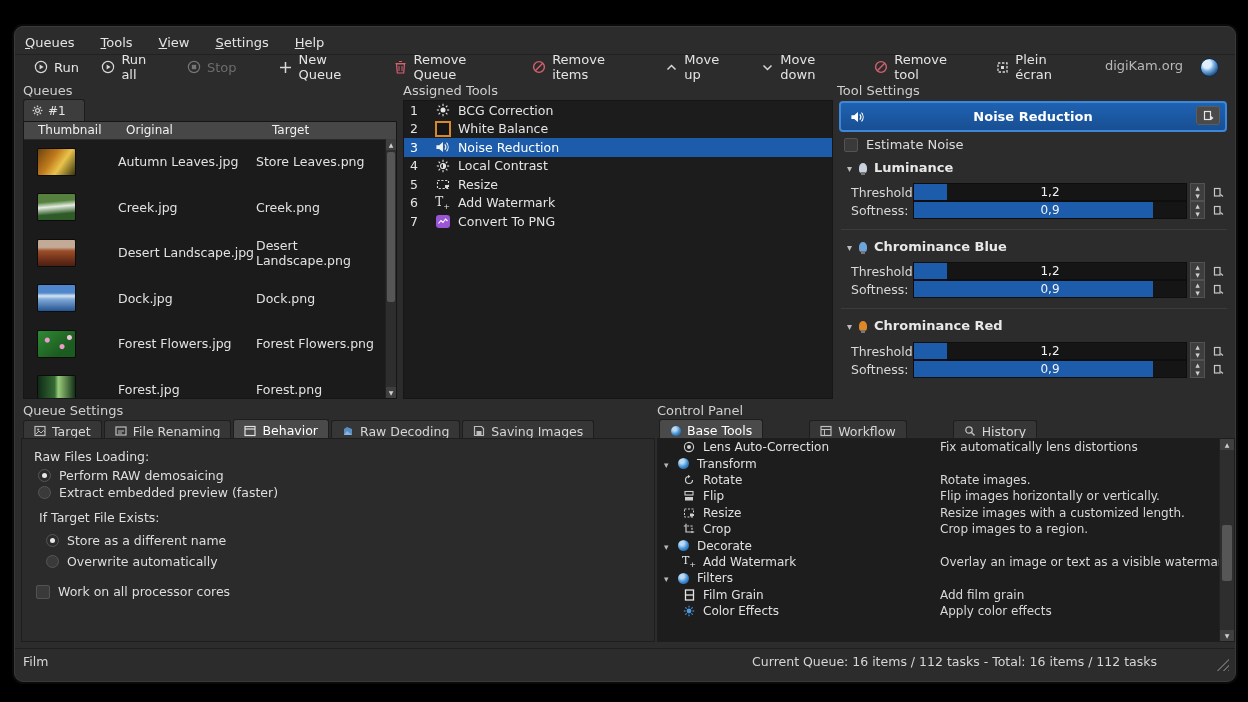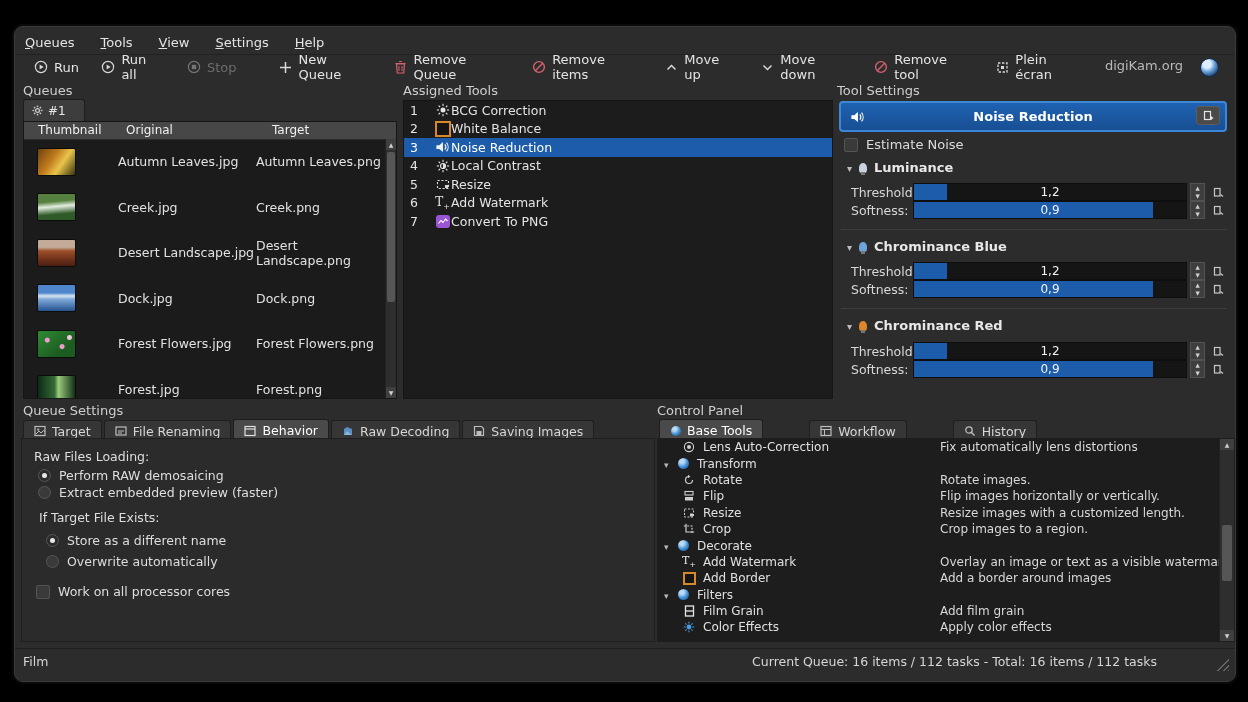--- a/index.html
+++ b/index.html
@@ -54,21 +54,21 @@
   .sbtn.down{bottom:0;}
   .sthumb{position:absolute;left:1px;width:8px;background:#565656;border-radius:2px;}
   .qtable .sthumb{top:13px;height:150px;}
 
   
   .atools{position:absolute;left:388px;top:73px;width:428px;height:297px;background:#1c1c1c;border:1px solid #161616;font-size:12.5px;overflow:hidden;}
   .arow{position:relative;height:18.5px;display:flex;align-items:center;color:#e4e4e4;}
   .arow.sel{background:#1c5caa;color:#fff;}
   .anum{width:14px;margin-left:6px;}
   .aico{width:17px;height:15px;margin-left:10px;display:flex;align-items:center;justify-content:center;}
-  .albl{margin-left:0;}
+  .albl{margin-left:7px;}
   .sq-orange{width:12px;height:12px;border:2px solid #d6882b;background:#151515;}
   .png-badge{width:14px;height:13px;border-radius:3px;background:#9a55d6;display:flex;align-items:center;justify-content:center;}
   .wm-t{font-size:12px;color:#e6e6e6;font-family:"DejaVu Serif",serif;}
   .wm-t sub{font-size:8px;}
 
   
   .tset{position:absolute;left:822px;top:73px;width:398px;height:297px;}
   .ts-header{position:absolute;left:2px;top:1px;right:8px;height:27px;background:linear-gradient(180deg,#1e62b2,#184f93);border:2px solid #3e86d8;border-radius:4px;display:flex;align-items:center;}
   .ts-header .htitle{position:absolute;left:0;right:0;text-align:center;font-size:13px;font-weight:bold;color:#fff;}
   .ts-hico{margin-left:9px;z-index:2;}
@@ -264,21 +264,21 @@
   <div class="qtable">
     <div class="qhead">
       <span class="qh c0">Thumbnail</span>
       <span class="qh c1">Original</span>
       <span class="qh c2">Target</span>
     </div>
     <div class="qrows">
       <div class="qrow">
         <span class="qthumb" data-thumb="autumn"></span>
         <span class="qcol qorig">Autumn Leaves.jpg</span>
-        <span class="qcol qtarg">Autumn Leaves.png</span>
+        <span class="qcol qtarg">Store Leaves.png</span>
       </div>
       <div class="qrow">
         <span class="qthumb" data-thumb="creek"></span>
         <span class="qcol qorig">Creek.jpg</span>
         <span class="qcol qtarg">Creek.png</span>
       </div>
       <div class="qrow">
         <span class="qthumb" data-thumb="desert"></span>
         <span class="qcol qorig">Desert Landscape.jpg</span>
         <span class="qcol qtarg">Desert Landscape.png</span>
@@ -709,27 +709,20 @@
       <span class="tlabel">Decorate</span>
       <span class="tdesc"></span>
     </div>
     <div class="trow lvl1">
       <span class="tico">
             <span class="wm-t" style="font-size:11px;">T<sub>+</sub></span>
           </span>
       <span class="tlabel">Add Watermark</span>
       <span class="tdesc">Overlay an image or text as a visible watermark</span>
     </div>
-    <div class="trow lvl1">
-      <span class="tico">
-            <span class="sq-orange" style="width:9px;height:9px;"></span>
-          </span>
-      <span class="tlabel">Add Border</span>
-      <span class="tdesc">Add a border around images</span>
-    </div>
     <div class="trow">
       <span class="texp e"></span>
       <span class="tico">
             <span class="sphere"></span>
           </span>
       <span class="tlabel">Filters</span>
       <span class="tdesc"></span>
     </div>
     <div class="trow lvl1">
       <span class="tico">

